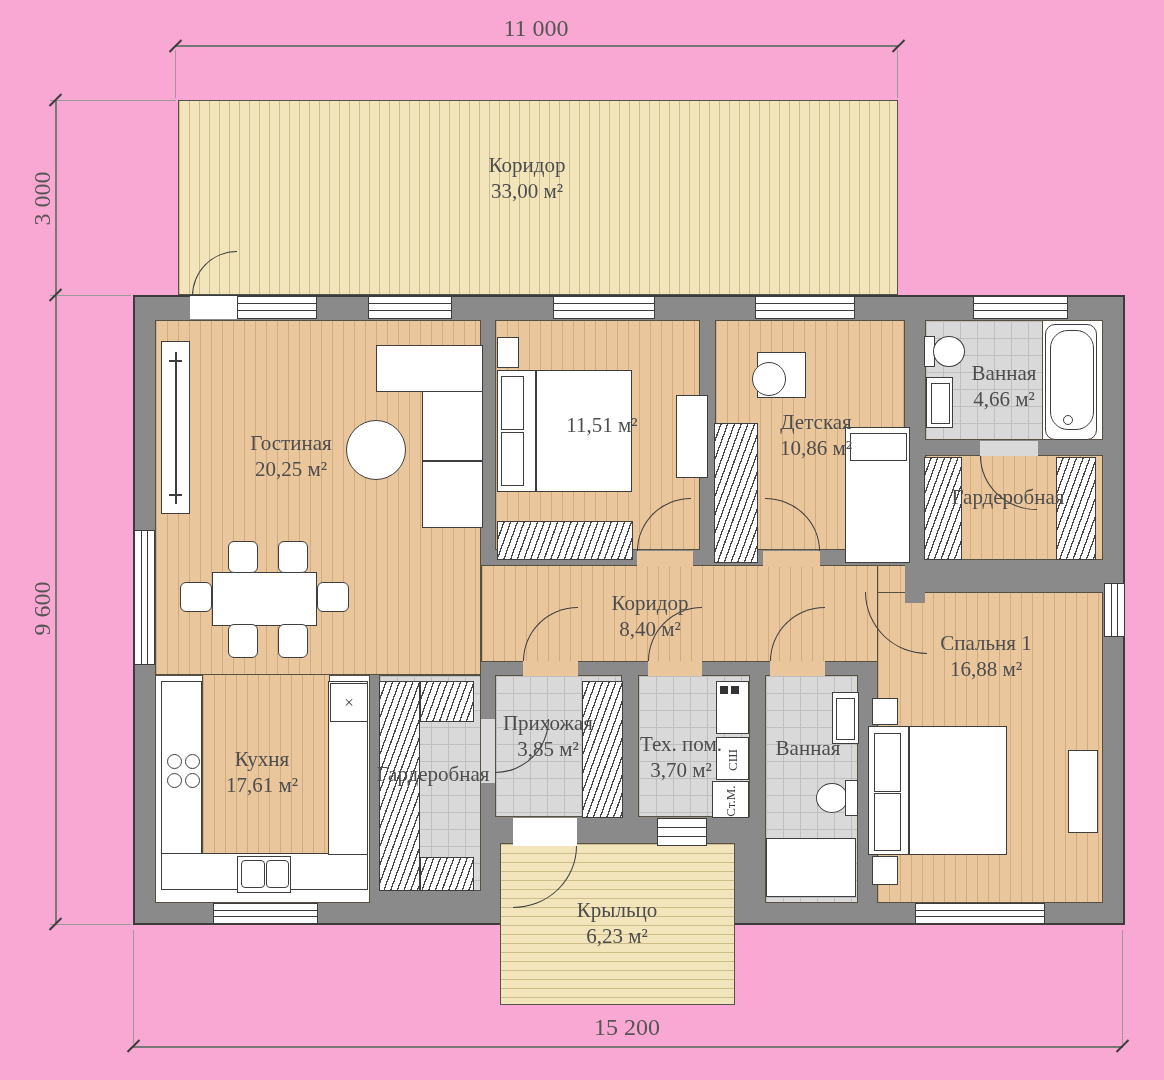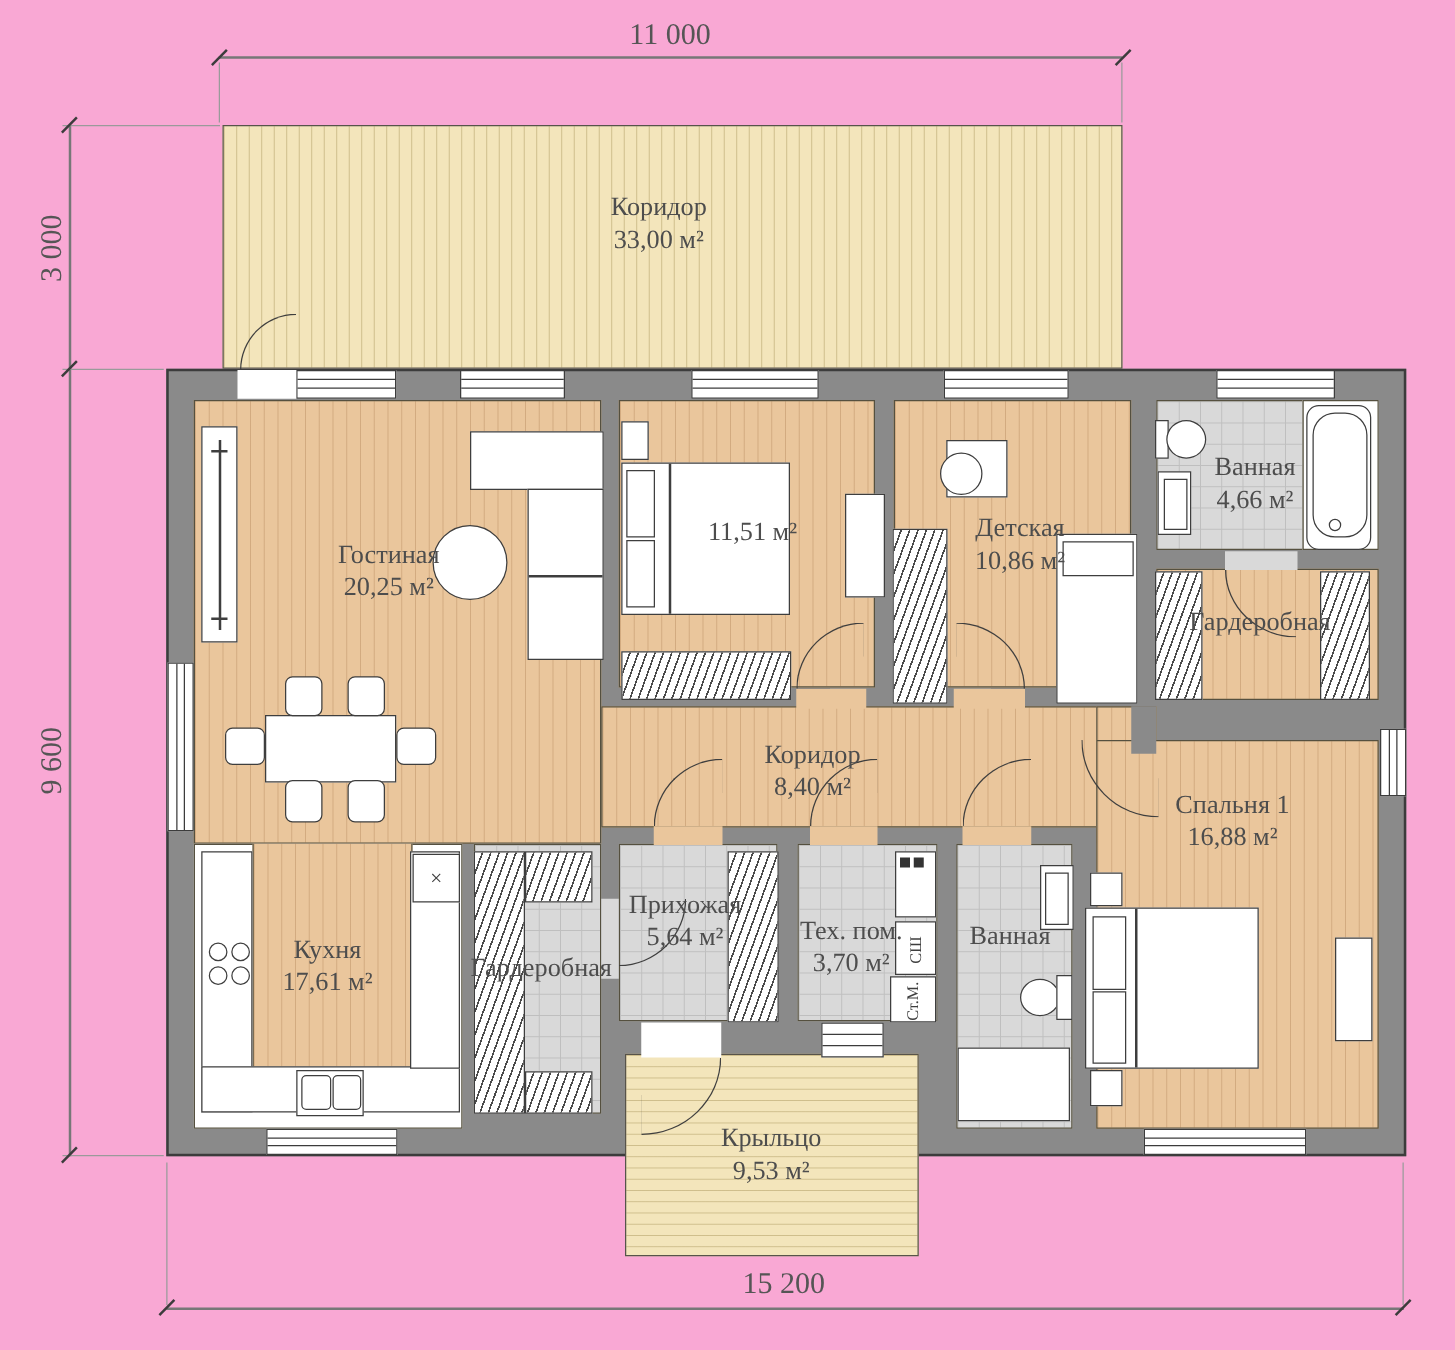--- a/index.html
+++ b/index.html
@@ -225,21 +225,21 @@
   <div class="abs f" style="left:845px;top:780px;width:13px;height:36px;"></div>
   <div class="abs f" style="left:766px;top:838px;width:90px;height:59px;"></div>
   <div class="shower-inner" style="left:772px;top:843px;width:78px;height:49px;">
     <div class="drain"></div>
   </div>
 
   <div class="lbl" style="left:427px;top:152px;">
     <div>Коридор</div>
     <div>33,00 м²</div>
   </div>
-  <div class="lbl" style="left:191px;top:430px;padding-left:20px;">
+  <div class="lbl" style="left:191px;top:430px;">
     <div>Гостиная</div>
     <div>20,25 м²</div>
   </div>
   <div class="lbl" style="left:502px;top:412px;">
     <div>11,51 м²</div>
   </div>
   <div class="lbl" style="left:716px;top:409px;">
     <div>Детская</div>
     <div>10,86 м²</div>
   </div>
@@ -260,27 +260,27 @@
   </div>
   <div class="lbl" style="left:162px;top:746px;">
     <div>Кухня</div>
     <div>17,61 м²</div>
   </div>
   <div class="lbl" style="left:333px;top:761px;">
     <div>Гардеробная</div>
   </div>
   <div class="lbl" style="left:448px;top:710px;">
     <div>Прихожая</div>
-    <div>5,64 м²</div>
+    <div>3,85 м²</div>
   </div>
   <div class="lbl" style="left:581px;top:731px;">
     <div>Тех. пом.</div>
     <div>3,70 м²</div>
   </div>
   <div class="lbl" style="left:708px;top:735px;">
     <div>Ванная</div>
   </div>
   <div class="lbl" style="left:517px;top:897px;">
     <div>Крыльцо</div>
-    <div>9,53 м²</div>
+    <div>6,23 м²</div>
   </div>
 
 </div>
 
 </body></html>

